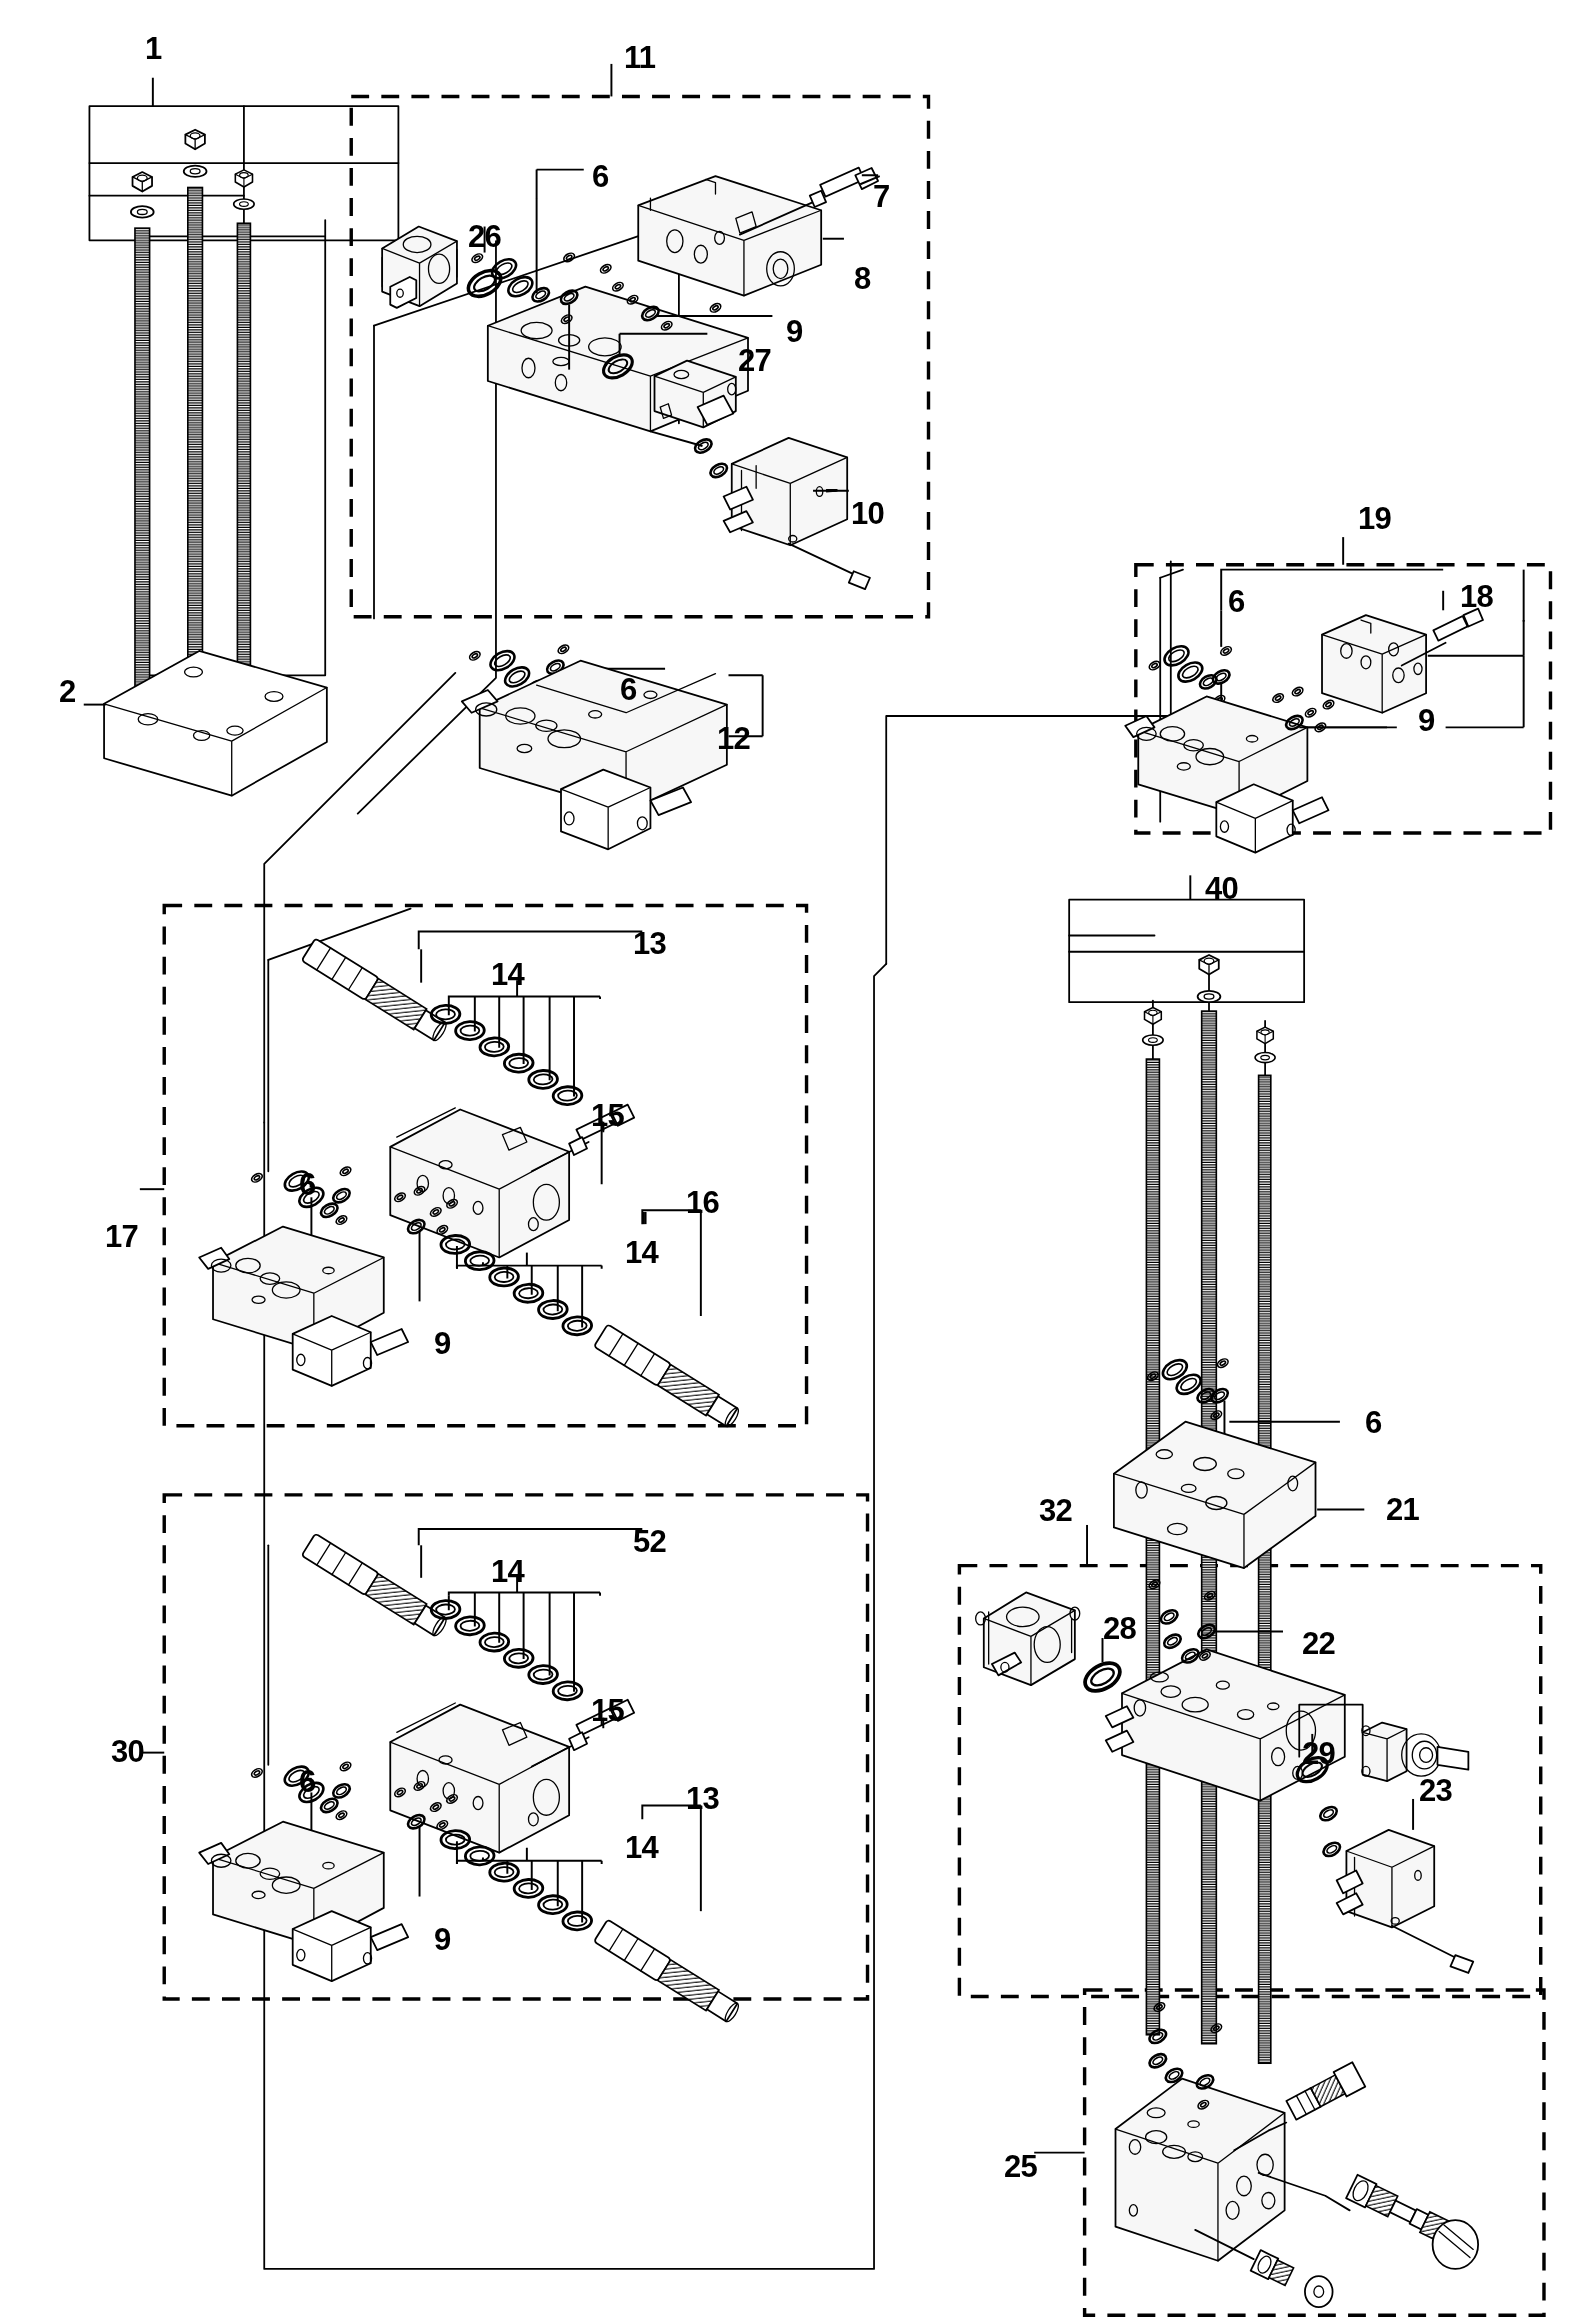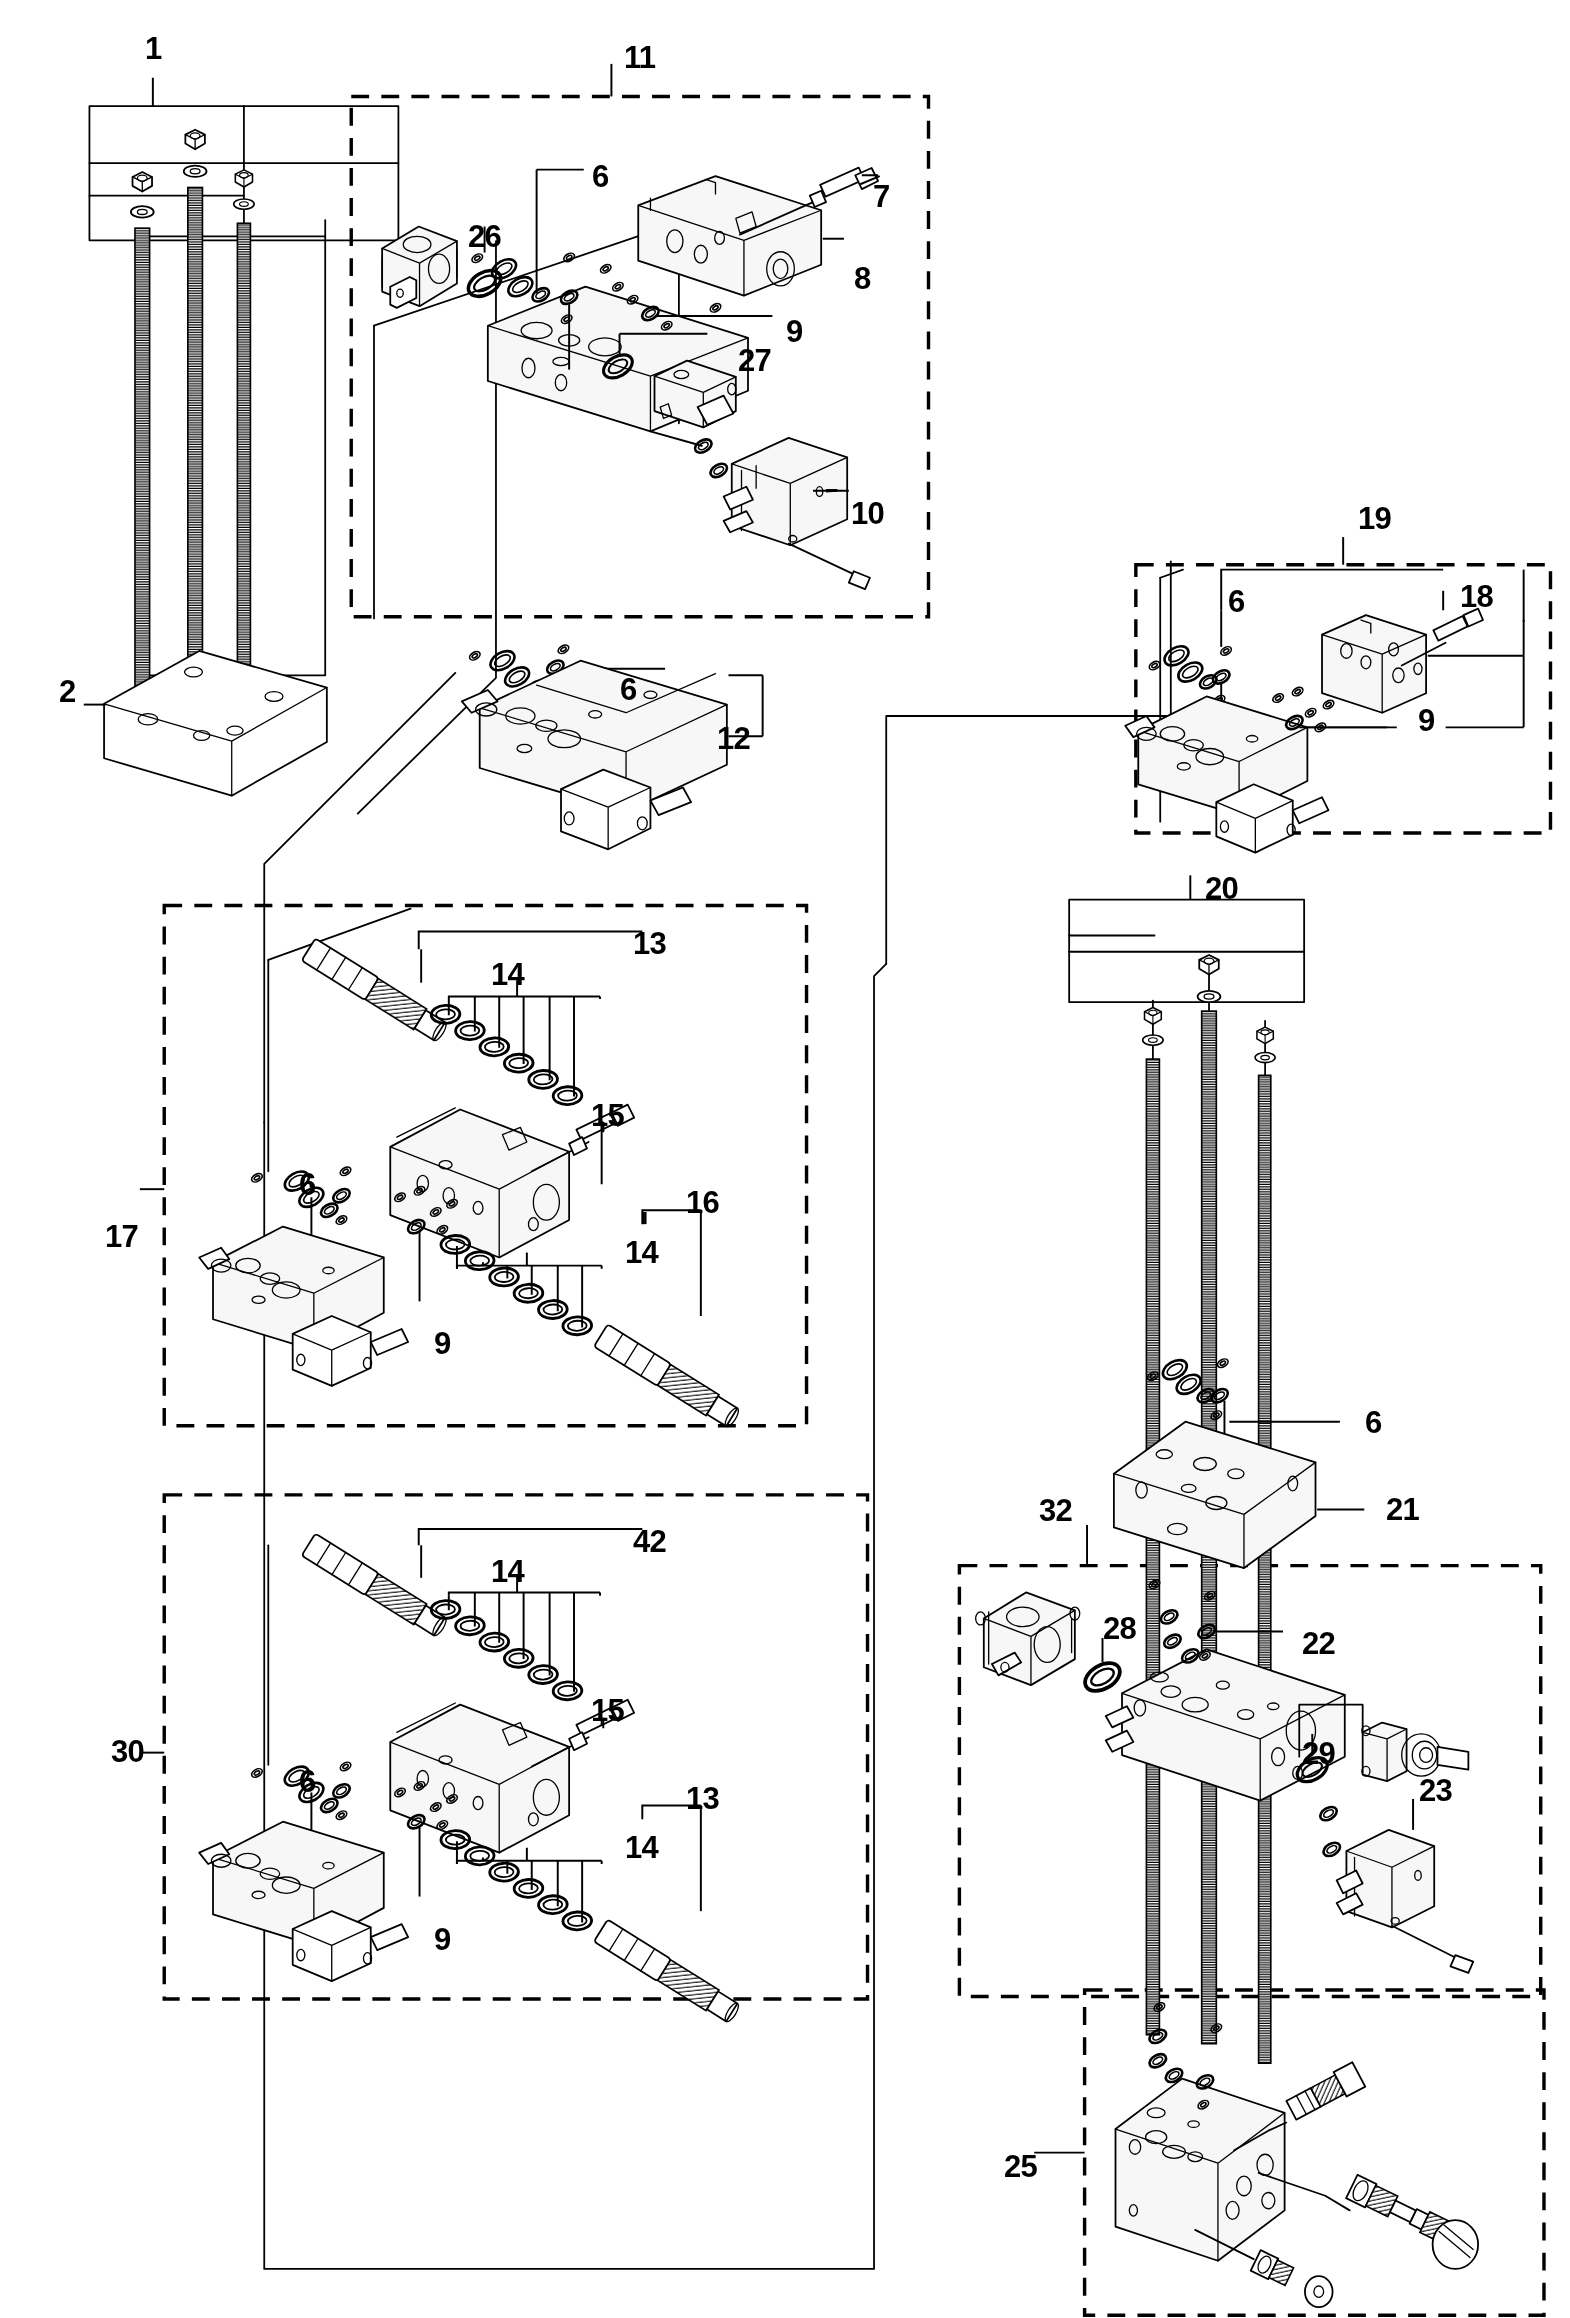--- a/index.html
+++ b/index.html
@@ -1012,24 +1012,24 @@
 <div class="callout" style="left:1460px; top:581px;">18</div>
 <div class="callout" style="left:1418px; top:705px;">9</div>
 <div class="callout" style="left:633px; top:928px;">13</div>
 <div class="callout" style="left:491px; top:959px;">14</div>
 <div class="callout" style="left:105px;  top:1173px;margin-top:48px;">17</div>
 <div class="callout" style="left:591px; top:1100px;">15</div>
 <div class="callout" style="left:299px;  top:1169px;">6</div>
 <div class="callout" style="left:686px;  top:1187px;">16</div>
 <div class="callout" style="left:625px; top:1237px;">14</div>
 <div class="callout" style="left:434px;  top:1328px;">9</div>
-<div class="callout" style="left:1205px; top:873px;">20</div>
+<div class="callout" style="left:1205px; top:873px;">40</div>
 <div class="callout" style="left:1365px; top:1407px;">6</div>
 <div class="callout" style="left:1386px; top:1494px;">21</div>
-<div class="callout" style="left:633px;  top:1526px;">42</div>
+<div class="callout" style="left:633px;  top:1526px;">52</div>
 <div class="callout" style="left:491px; top:1556px;">14</div>
 <div class="callout" style="left:1039px; top:1495px;">32</div>
 <div class="callout" style="left:1103px; top:1613px;">28</div>
 <div class="callout" style="left:1302px; top:1628px;">22</div>
 <div class="callout" style="left:111px;  top:1736px;">30</div>
 <div class="callout" style="left:591px; top:1695px;">15</div>
 <div class="callout" style="left:299px;  top:1766px;">6</div>
 <div class="callout" style="left:1302px; top:1738px;text-align:center;">29</div>
 <div class="callout" style="left:1419px; top:1775px;">23</div>
 <div class="callout" style="left:686px; top:1783px;">13</div>

